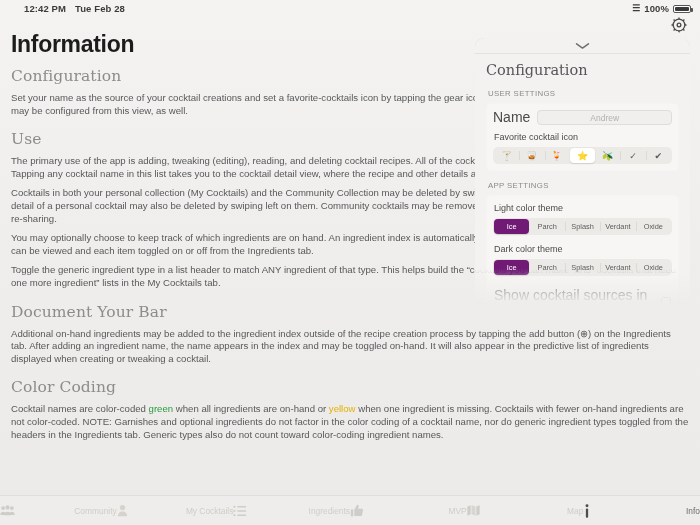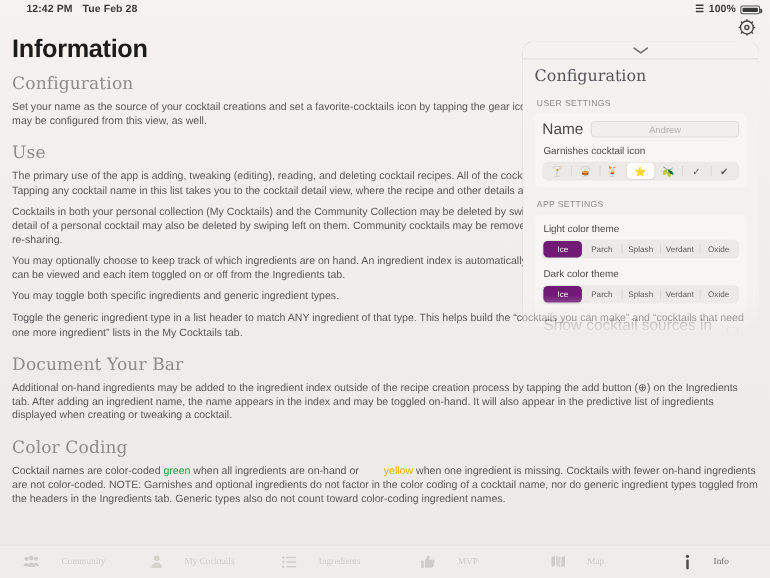--- a/index.html
+++ b/index.html
@@ -64,21 +64,21 @@
     font-size: 15.5px; font-weight: normal; color: #8c8c88;
     margin: 13px 0 7px 0; letter-spacing: 0.1px;
   }
   h2.section:first-of-type { margin-top: 9px; }
   p.body {
     font-size: 9.6px; line-height: 12.6px; color: #58585a;
     margin-bottom: 8px; max-width: 680px;
   }
   p.body.tight { margin-bottom: 7px; }
   .green { color: #2c9b3f; }
-  .yellow { color: #e2b007; margin-left: 20px; }
+  .yellow { color: #e2b007; }
 
   
   .popover {
     position: absolute; top: 38px; left: 475px;
     width: 215px; height: 268px;
     background: #f3f2f0;
     border-radius: 9px;
     box-shadow: 0 0 1px rgba(0,0,0,0.25), 0 3px 11px rgba(0,0,0,0.09);
     overflow: hidden;
     -webkit-mask-image: linear-gradient(180deg, #000 0%, #000 86%, rgba(0,0,0,0.15) 97%, rgba(0,0,0,0) 100%);
@@ -155,22 +155,22 @@
   }
 
   
   .tabbar {
     position: absolute; bottom: 0; left: 0; right: 0; height: 30px;
     background: #eeedeb;
     border-top: 0.5px solid #dededc;
     display: flex; align-items: center;
   }
   .tab {
-    flex: 1; display: flex; align-items: center; justify-content: center;
-    gap: 20px; font-size: 8.4px; color: #cfcdc9; cursor: pointer; font-family: Liberation Serif, serif;
+    flex: 1; display: flex; align-items: center; justify-content: space-between;
+    gap: 20px; font-size: 8.4px; color: #cfcdc9; cursor: pointer;
   }
   .tab.active { color: #6d6c6a; }
   .tab svg { display: block; }
 </style>
 </head>
 <body>
 
 <div class="screen">
 
   <div class="status-bar">
@@ -201,21 +201,20 @@
 
     <div class="page-title">Information</div>
 
     <h2 class="section">Configuration</h2>
     <p class="body">Set your name as the source of your cocktail creations and set a favorite-cocktails icon by tapping the gear icon in the upper right of this view. Other features may be configured from this view, as well.</p>
 
     <h2 class="section">Use</h2>
     <p class="body tight">The primary use of the app is adding, tweaking (editing), reading, and deleting cocktail recipes. All of the cocktails you add appear in the My Cocktails tab. Tapping any cocktail name in this list takes you to the cocktail detail view, where the recipe and other details are displayed.</p>
     <p class="body tight">Cocktails in both your personal collection (My Cocktails) and the Community Collection may be deleted by swiping left on them in their lists. Cocktails in the detail of a personal cocktail may also be deleted by swiping left on them. Community cocktails may be removed by deleting the personal collection version, then re-sharing.</p>
     <p class="body tight">You may optionally choose to keep track of which ingredients are on hand. An ingredient index is automatically maintained as cocktails are added or tweaked. It can be viewed and each item toggled on or off from the Ingredients tab.</p>
-    <p class="body tight">You may toggle both specific ingredients and generic ingredient types.</p>
     <p class="body tight">Toggle the generic ingredient type in a list header to match ANY ingredient of that type. This helps build the “cocktails you can make” and “cocktails that need one more ingredient” lists in the My Cocktails tab.</p>
 
     <h2 class="section">Document Your Bar</h2>
     <p class="body">Additional on-hand ingredients may be added to the ingredient index outside of the recipe creation process by tapping the add button (⊕) on the Ingredients tab. After adding an ingredient name, the name appears in the index and may be toggled on-hand. It will also appear in the predictive list of ingredients displayed when creating or tweaking a cocktail.</p>
 
     <h2 class="section">Color Coding</h2>
     <p class="body"><span>Cocktail names are color-coded </span><span class="green">green</span><span> when all ingredients are on-hand or </span><span class="yellow">yellow</span><span> when one ingredient is missing. Cocktails with fewer on-hand ingredients are not color-coded. NOTE: Garnishes and optional ingredients do not factor in the color coding of a cocktail name, nor do generic ingredient types toggled from the headers in the Ingredients tab. Generic types also do not count toward color-coding ingredient names.</span></p>
 
   </div>
 
@@ -229,21 +228,21 @@
     </div>
     <div class="pop-inner">
       <div class="pop-title">Configuration</div>
 
       <div class="group-label">USER SETTINGS</div>
       <div class="card">
         <div class="field-row">
           <span class="field-label">Name</span>
           <div class="text-input">Andrew</div>
         </div>
-        <div class="sub-label">Garnishes cocktail icon</div>
+        <div class="sub-label">Favorite cocktail icon</div>
         <div class="seg seg-icons">
           <div class="seg-item">🍸</div>
           <div class="seg-item">🥃</div>
           <div class="seg-item">🍹</div>
           <div class="seg-item selected">⭐</div>
           <div class="seg-item">🫒</div>
           <div class="seg-item">✓</div>
           <div class="seg-item">✔</div>
         </div>
       </div>

